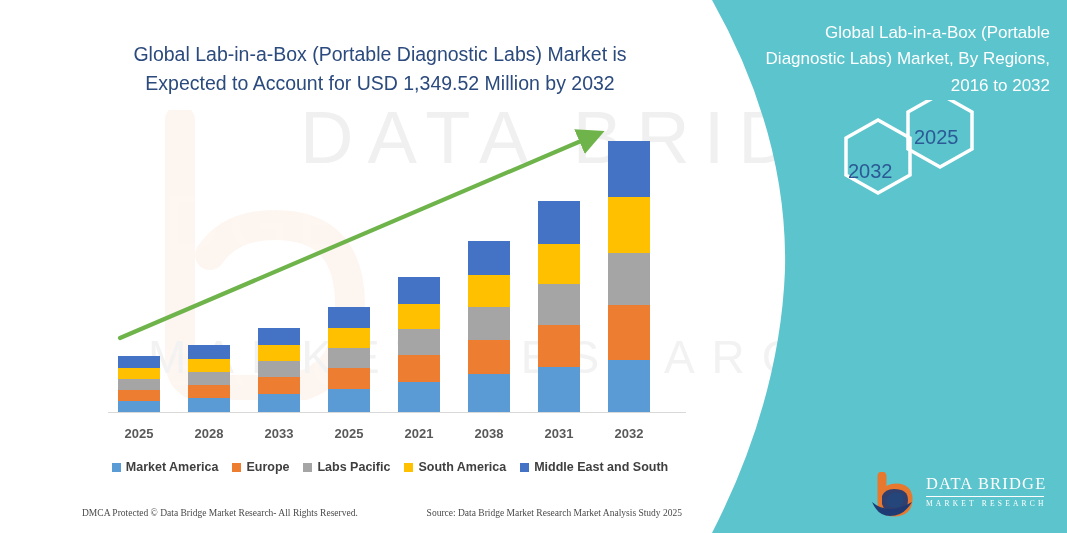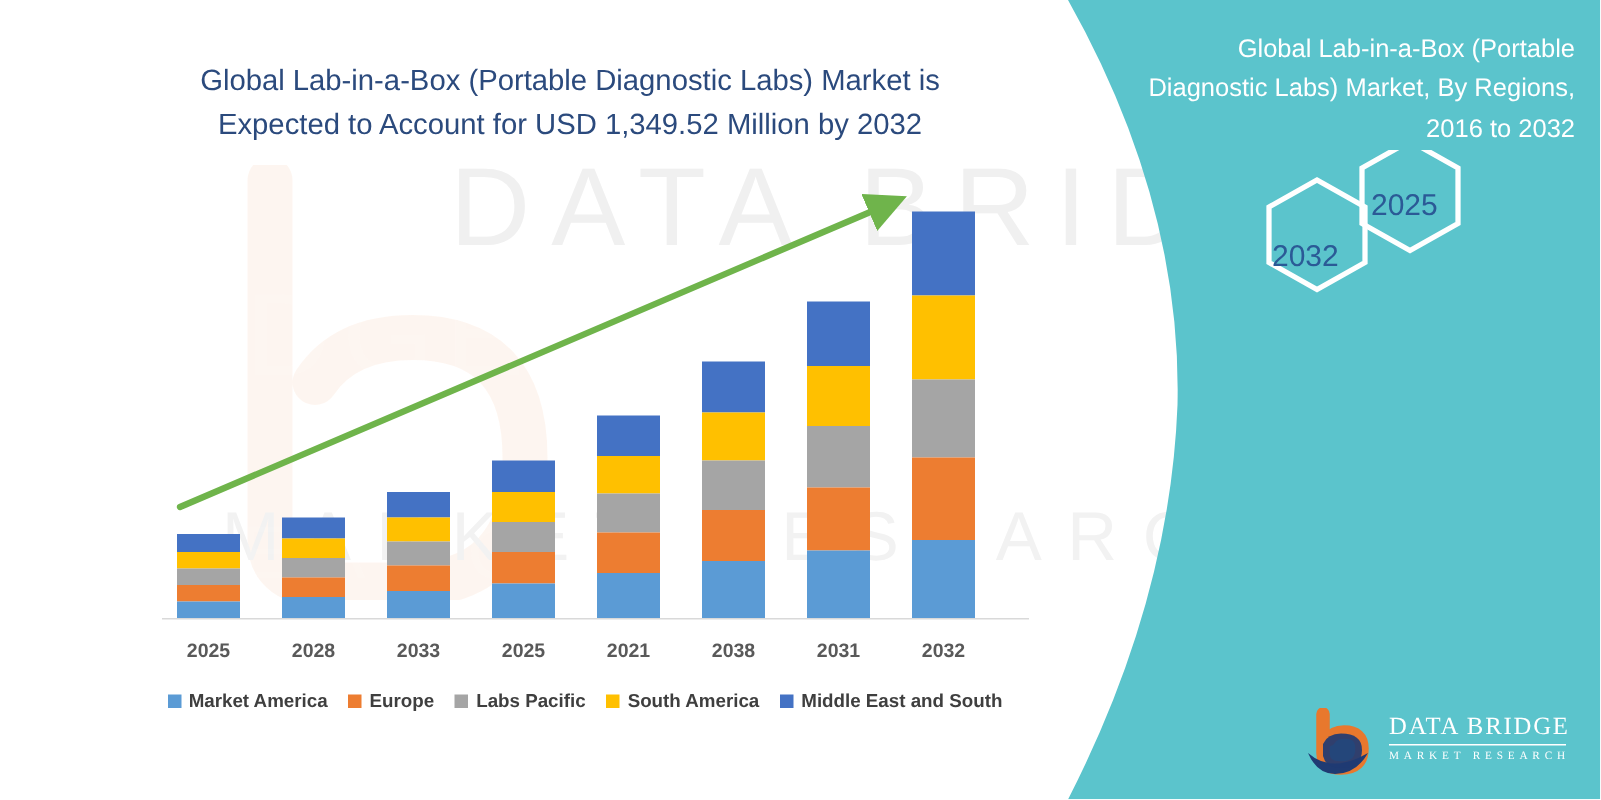--- a/index.html
+++ b/index.html
@@ -382,20 +382,24 @@
       <div class="legend-item">
         <span class="swatch" style="background: rgb(255, 192, 0);"></span>
         <span>South America</span>
       </div>
       <div class="legend-item">
         <span class="swatch" style="background: rgb(68, 114, 196);"></span>
         <span>Middle East and South</span>
       </div>
     </div>
 
+  <div class="footer">
+    <span>DMCA Protected © Data Bridge Market Research-  All Rights Reserved.</span>
+    <span>Source: Data Bridge Market Research  Market Analysis Study 2025</span>
+  </div>
 
   <div class="brand-logo">
     <svg width="54" height="46" viewBox="0 0 54 46">
       <path d="M14 4 L14 30 Q14 40 26 40 Q40 40 40 27 Q40 16 28 16 Q21 16 18 21" fill="none" stroke="#E8782D" stroke-width="9" stroke-linecap="round"></path>
       <path d="M4 30 Q20 44 44 30 Q36 44 22 44 Q10 44 4 30 Z" fill="#1F3B73"></path>
       <path d="M26 17 Q40 17 40 28 Q40 40 26 40 Q16 40 14 32 L14 24 Q17 17 26 17 Z" fill="#1F3B73" opacity="0.92"></path>
     </svg>
     <div class="logo-text">
       <div class="logo-title">DATA BRIDGE</div>
       <div class="logo-rule"></div>

